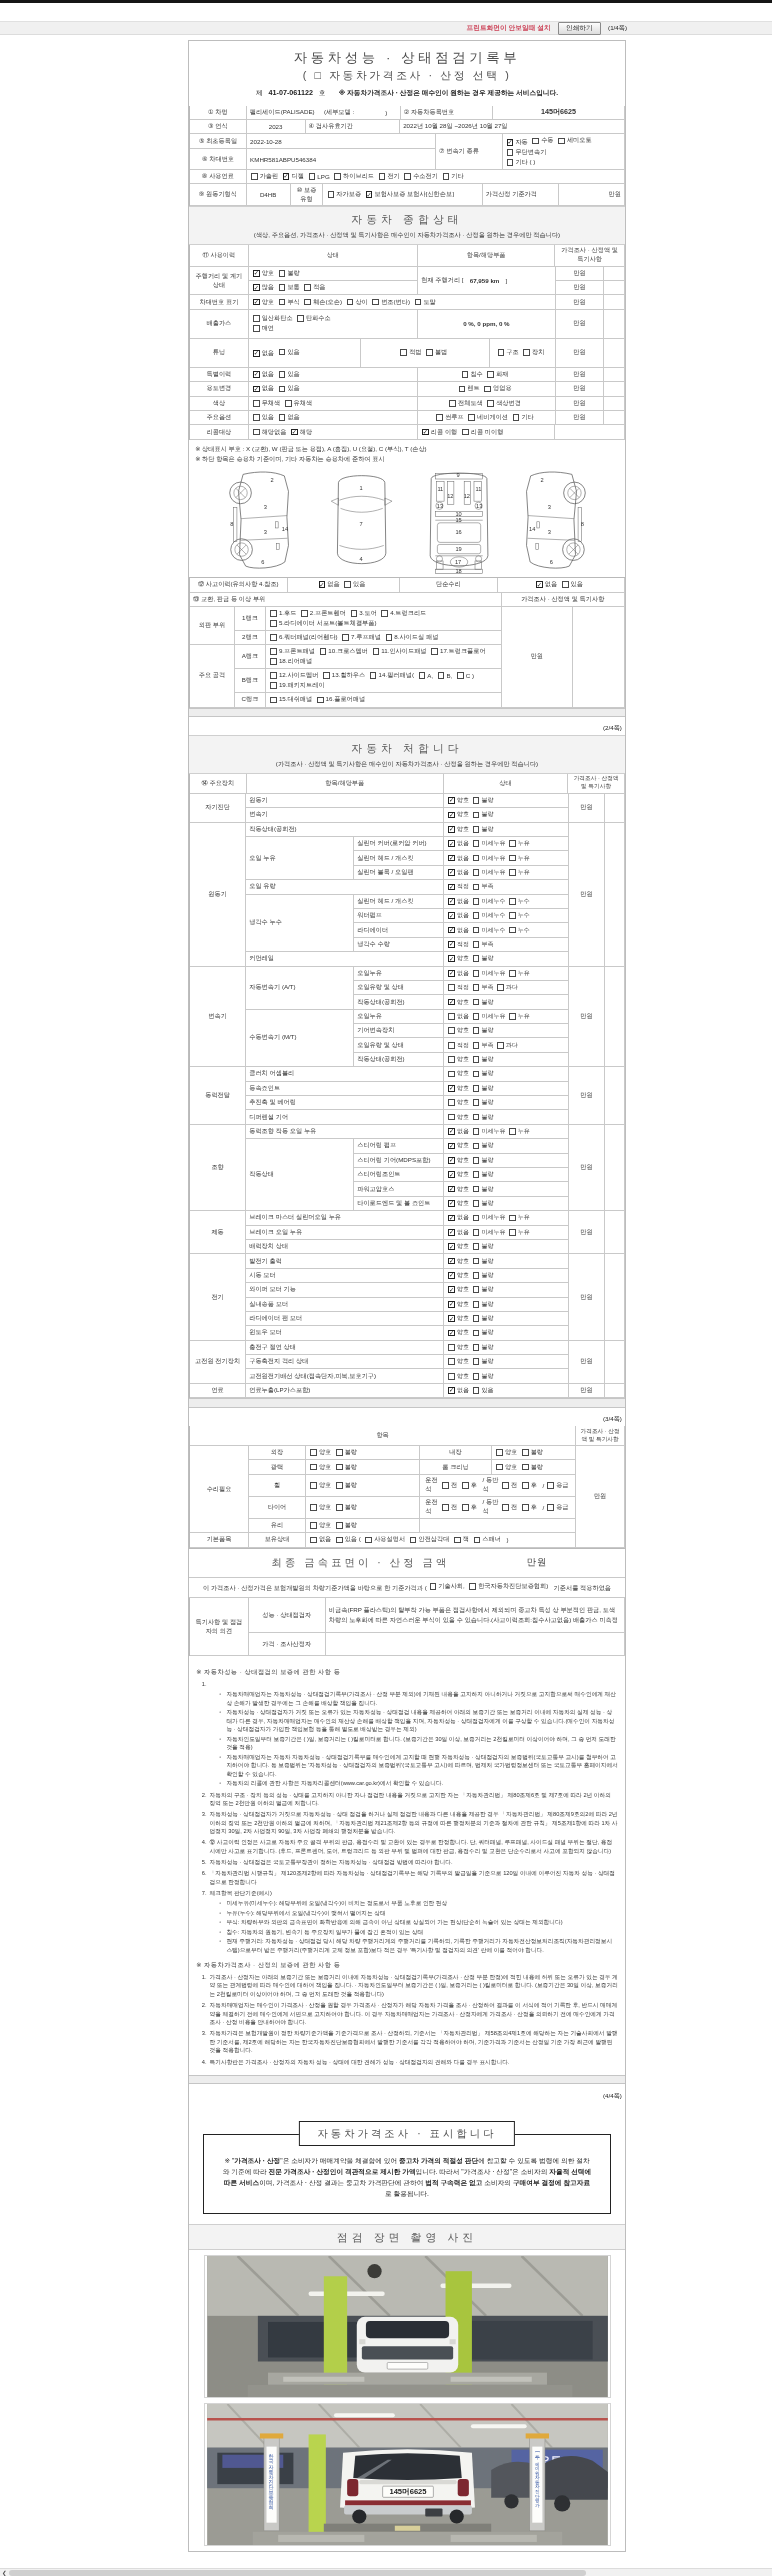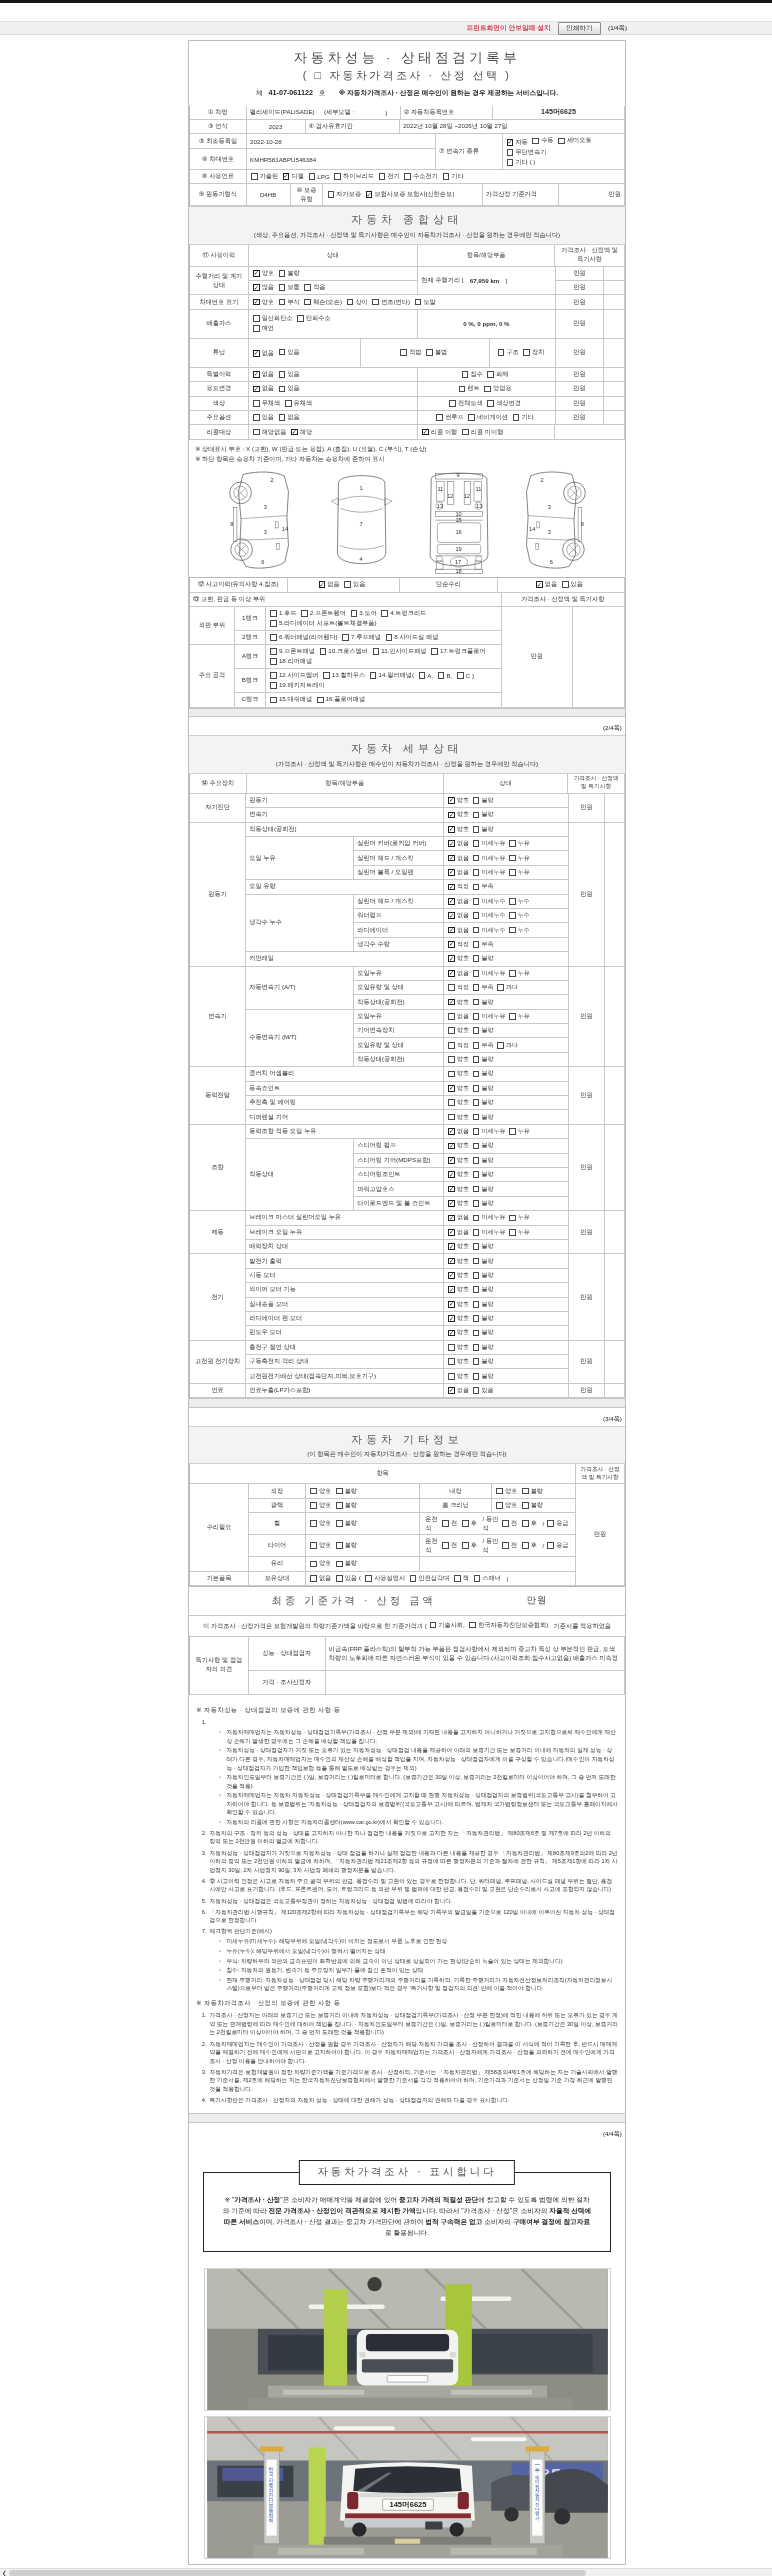--- a/index.html
+++ b/index.html
@@ -751,21 +751,21 @@
       </div>
       <div class="c ctr" style="width:72px">만원</div>
       <div class="c" style="width:52px"></div>
     </div>
   </div>
 
   <div class="pagegap"></div>
   <div class="pagelabel">(2/4쪽)</div>
 
   <div class="band">
-    <div class="bt">자동차 세부상태</div>
+    <div class="bt">자동차 처합니다</div>
     <div class="bs">(가격조사 · 산정액 및 특기사항은 매수인이 자동차가격조사 · 산정을 원하는 경우에만 적습니다)</div>
   </div>
 
   <div class="tbl" id="detail-tbl">
     <div class="tr">
       <div class="c hdr" style="width:57px;min-height:17.5px">⑭ 주요장치</div>
       <div class="c hdr" style="width:198px">항목/해당부품</div>
       <div class="c hdr" style="width:125px">상태</div>
       <div class="c hdr" style="width:57px;font-size:5.7px">가격조사 · 산정액 및 특기사항</div>
     </div>
@@ -1454,24 +1454,20 @@
           </div>
         </div>
         <div class="c dpricec">만원</div>
         <div class="c dblankc"></div>
       </div>
     </div>
 
   <div class="pagegap"></div>
   <div class="pagelabel">(3/4쪽)</div>
 
-  <div class="band">
-    <div class="bt">자동차 기타정보</div>
-    <div class="bs">(이 항목은 매수인이 자동차가격조사 · 산정을 원하는 경우에만 적습니다)</div>
-  </div>
 
   <div class="tbl">
     <div class="tr">
       <div class="c hdr" style="width:388px;min-height:18.5px">항목</div>
       <div class="c hdr" style="width:49px;font-size:5.7px">가격조사 · 산정액 및 특기사항</div>
     </div>
     <div class="tr">
       <div class="col" style="width:388px">
         <div class="tr grow">
           <div class="c lab" style="width:59px;flex:none;min-height:72px">수리필요</div>
@@ -1646,21 +1642,21 @@
               </span>
               <span class="ct">)</span>
             </div>
         </div>
       </div>
       <div class="c ctr" style="width:49px">만원</div>
     </div>
   </div>
 
   <div class="finalrow">
-    <span class="finaltitle">최종 기준가격 · 산정 금액</span>
+    <span class="finaltitle">최종 금속표면이 · 산정 금액</span>
     <span class="finalunit">만원</span>
   </div>
   <div class="stdnote">
     <span>이 가격조사 · 산정가격은 보험개발원의 차량기준가액을 바탕으로 한 기준가격과 (</span>
     <span style="display:inline"><span class="ck">
           <span class="bx"></span>
           <span class="cl">기술사회,</span>
         </span><span class="ck">
           <span class="bx"></span>
           <span class="cl">한국자동차진단보증협회)</span>
@@ -1776,20 +1772,23 @@
   <div class="pagegap"></div>
   <div class="pagelabel">(4/4쪽)</div>
 
   <div class="appraisal-wrap">
     <div class="appraisal-box">
       <div class="appraisal-title">자동차가격조사 · 표시합니다</div>
       <div class="appraisal-text"><span>※ "</span><span class="bseg">가격조사 · 산정</span><span>"은 소비자가 매매계약을 체결함에 있어 </span><span class="bseg">중고차 가격의 적절성 판단</span><span>에 참고할 수 있도록 법령에 의한 절차와 기준에 따라 </span><span class="bseg">전문 가격조사 · 산정인이 객관적으로 제시한 가액</span><span>입니다. 따라서 "가격조사 · 산정"은 소비자의 </span><span class="bseg">자율적 선택에 따른 서비스</span><span>이며, 가격조사 · 산정 결과는 중고차 가격판단에 관하여 </span><span class="bseg">법적 구속력은 없고</span><span> 소비자의 </span><span class="bseg">구매여부 결정에 참고자료</span><span>로 활용됩니다.</span></div>
     </div>
   </div>
 
+  <div class="band">
+    <div class="bt">점검 장면 촬영 사진</div>
+  </div>
 
   <svg class="photo" width="407" height="143" viewBox="0 0 790 278">
     <rect width="790" height="278" fill="#8d8d86"></rect>
     <rect width="790" height="118" fill="#b9b9b2"></rect>
     <g stroke="#9d9d96" stroke-width="5">
       <line x1="60" y1="0" x2="180" y2="118"></line>
         <line x1="240" y1="0" x2="360" y2="118"></line>
       <line x1="430" y1="0" x2="550" y2="118"></line>
         <line x1="620" y1="0" x2="740" y2="118"></line>
     </g>

